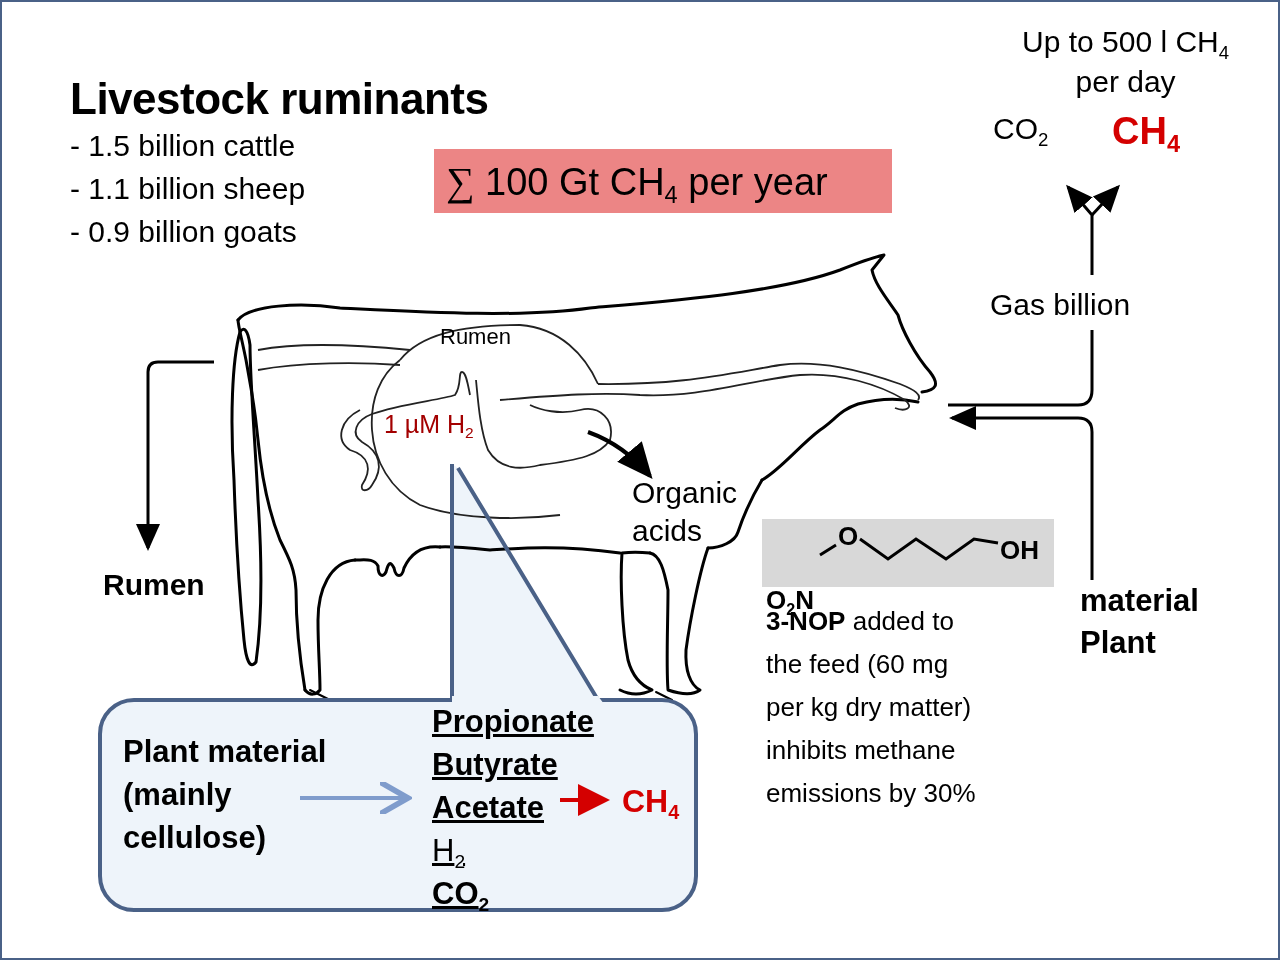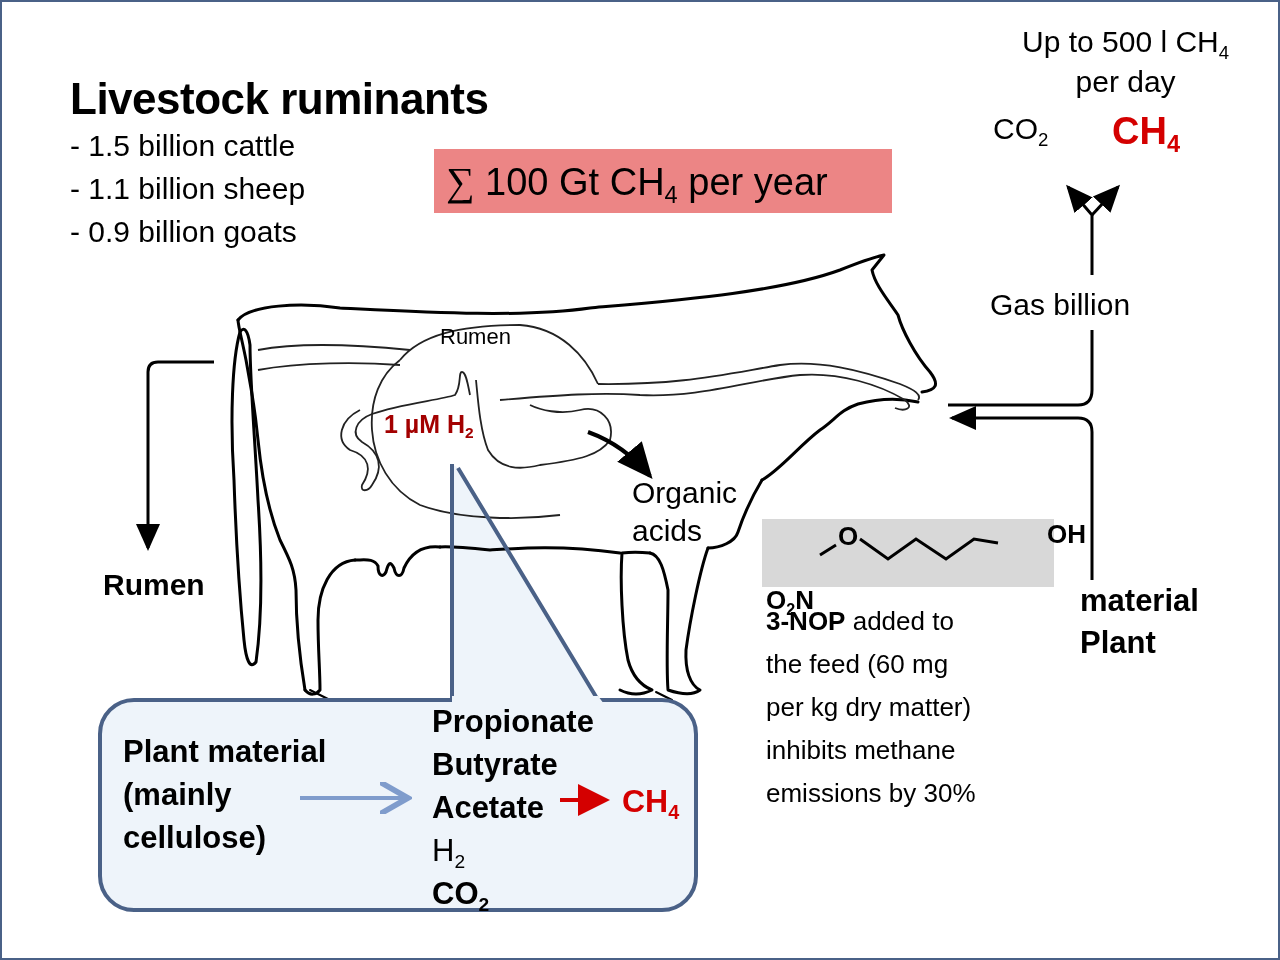--- a/index.html
+++ b/index.html
@@ -15,31 +15,31 @@
   .title { left:70px; top:74px; font-size:44px; font-weight:bold; letter-spacing:-0.5px; }
   .list { left:70px; top:124px; font-size:30px; line-height:43px; }
   .sumbox { position:absolute; left:434px; top:149px; width:458px; height:64px; background:#ec8585; }
   .sumtext { left:446px; top:158px; font-size:38px; }
   .sigma { font-family:"Liberation Serif", serif; font-size:40px; }
   .upto { left:1022px; top:22px; font-size:30px; text-align:center; line-height:40px; }
   .co2top { left:993px; top:112px; font-size:30px; }
   .ch4top { left:1112px; top:110px; font-size:38px; font-weight:bold; }
   .gas { left:990px; top:288px; font-size:30px; }
   .rumen { left:440px; top:324px; font-size:22px; }
-  .h2 { left:384px; top:410px; font-size:25px; font-weight:bold; }
+  .h2 { left:384px; top:410px; font-size:25px; font-weight:normal; }
   .organic { left:632px; top:474px; font-size:30px; line-height:38px; }
   .waste { left:103px; top:568px; font-size:30px; font-weight:bold; }
   .plantr { left:1080px; top:580px; font-size:31px; font-weight:bold; line-height:42px; }
   .chembox { position:absolute; left:762px; top:519px; width:292px; height:68px; background:#d8d8d8; }
   .chem { position:absolute; font-weight:bold; font-size:26px; }
   .nop { left:766px; top:600px; font-size:26px; line-height:43px; }
   .inset { position:absolute; left:98px; top:698px; width:600px; height:214px; border:4px solid #4a6187;
            border-radius:36px; background:#eef4fa; box-sizing:border-box; }
   .plantl { left:123px; top:730px; font-size:31px; font-weight:bold; line-height:43px; }
-  .prod { left:432px; top:700px; font-size:31px; line-height:43px; }
+  .prod { left:432px; top:700px; font-size:31px; line-height:43px;text-decoration:underline; }
   .ch4inset { left:622px; top:783px; font-size:32px; font-weight:bold; }
 </style>
 </head>
 <body>
 
 <div class="frame"></div>
 
 <svg class="art" width="1280" height="960">
   <defs>
     <marker id="ah" markerWidth="10" markerHeight="10" refX="8" refY="5" orient="auto" markerUnits="strokeWidth">
@@ -140,21 +140,21 @@
   <div>material</div>
   <div>Plant</div>
 </div>
 
 <div class="chembox">
   <svg width="292" height="68" style="position:absolute;left:0;top:0">
     <path d="M58,36 L74,26 M98,20 L126,40 L154,20 L184,40 L212,20 L236,24" fill="none" stroke="#000" stroke-width="3"></path>
   </svg>
   <div class="chem" style="left:4px;top:30px;margin-top:36px;"><span>O</span><sub>2</sub><span>N</span></div>
   <div class="chem" style="left:76px;top:2px;">O</div>
-  <div class="chem" style="left:238px;top:0;margin-left:47px;">OH</div>
+  <div class="chem" style="left:238px;top:16px;">OH</div>
 </div>
 <div class="t nop">
   <div><span class="bold">3-NOP</span><span> added to</span></div>
   <div>the feed (60 mg</div>
   <div>per kg dry matter)</div>
   <div>inhibits methane</div>
   <div>emissions by 30%</div>
 </div>
 
 <div class="inset"></div>

